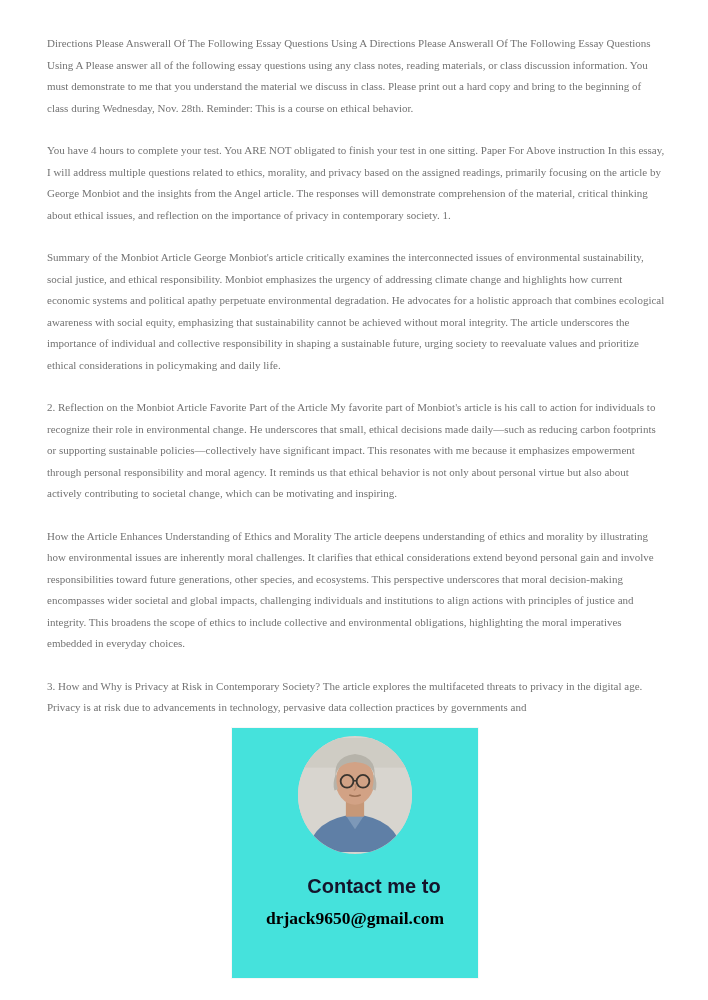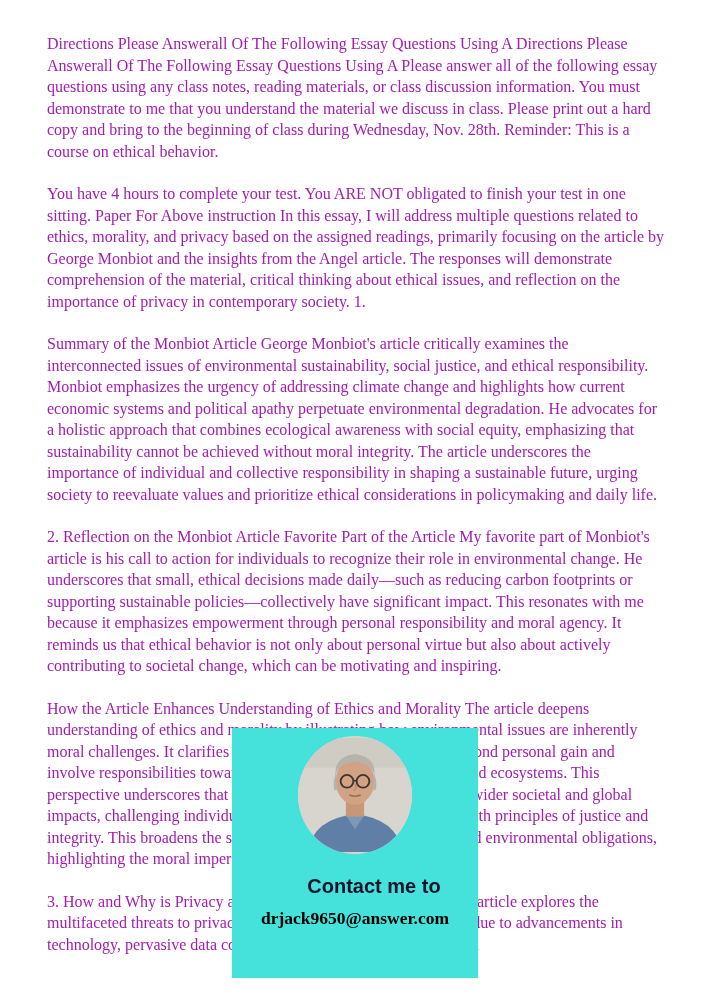--- a/index.html
+++ b/index.html
@@ -9,23 +9,23 @@
     height: 1000px;
     position: relative;
     overflow: hidden;
     font-family: "Liberation Serif", serif;
   }
   .doc {
     position: absolute;
     left: 47px;
     top: 33px;
     width: 618px;
-    font-size: 16px;
+    font-size: 11px;
     line-height: 21.5px;
-    color: #a21caf;
+    color: #737373;
     text-align: left;
   }
   .doc p { margin-bottom: 21px; }
 
   .contact-overlay {
     position: absolute;
     left: 232px;
     top: 728px;
     width: 246px;
     height: 250px;
@@ -100,14 +100,14 @@
       <line x1="48.6" y1="37.5" x2="51.4" y2="37.5" stroke="#3a352f" stroke-width="1.4"></line>
 
       <path d="M45 50 Q50 52 55 50" fill="none" stroke="#9c6f52" stroke-width="1.3"></path>
 
       <path d="M50 40 Q52 44 49 46" fill="none" stroke="#b98a6c" stroke-width="1.2"></path>
     </svg>
   </div>
   <div class="contact-text-block">
     <div class="contact-line">Contact me to</div>
   </div>
-  <div class="contact-email">drjack9650@answer.com</div>
+  <div class="contact-email">drjack9650@gmail.com</div>
 </div>
 
 </body></html>

